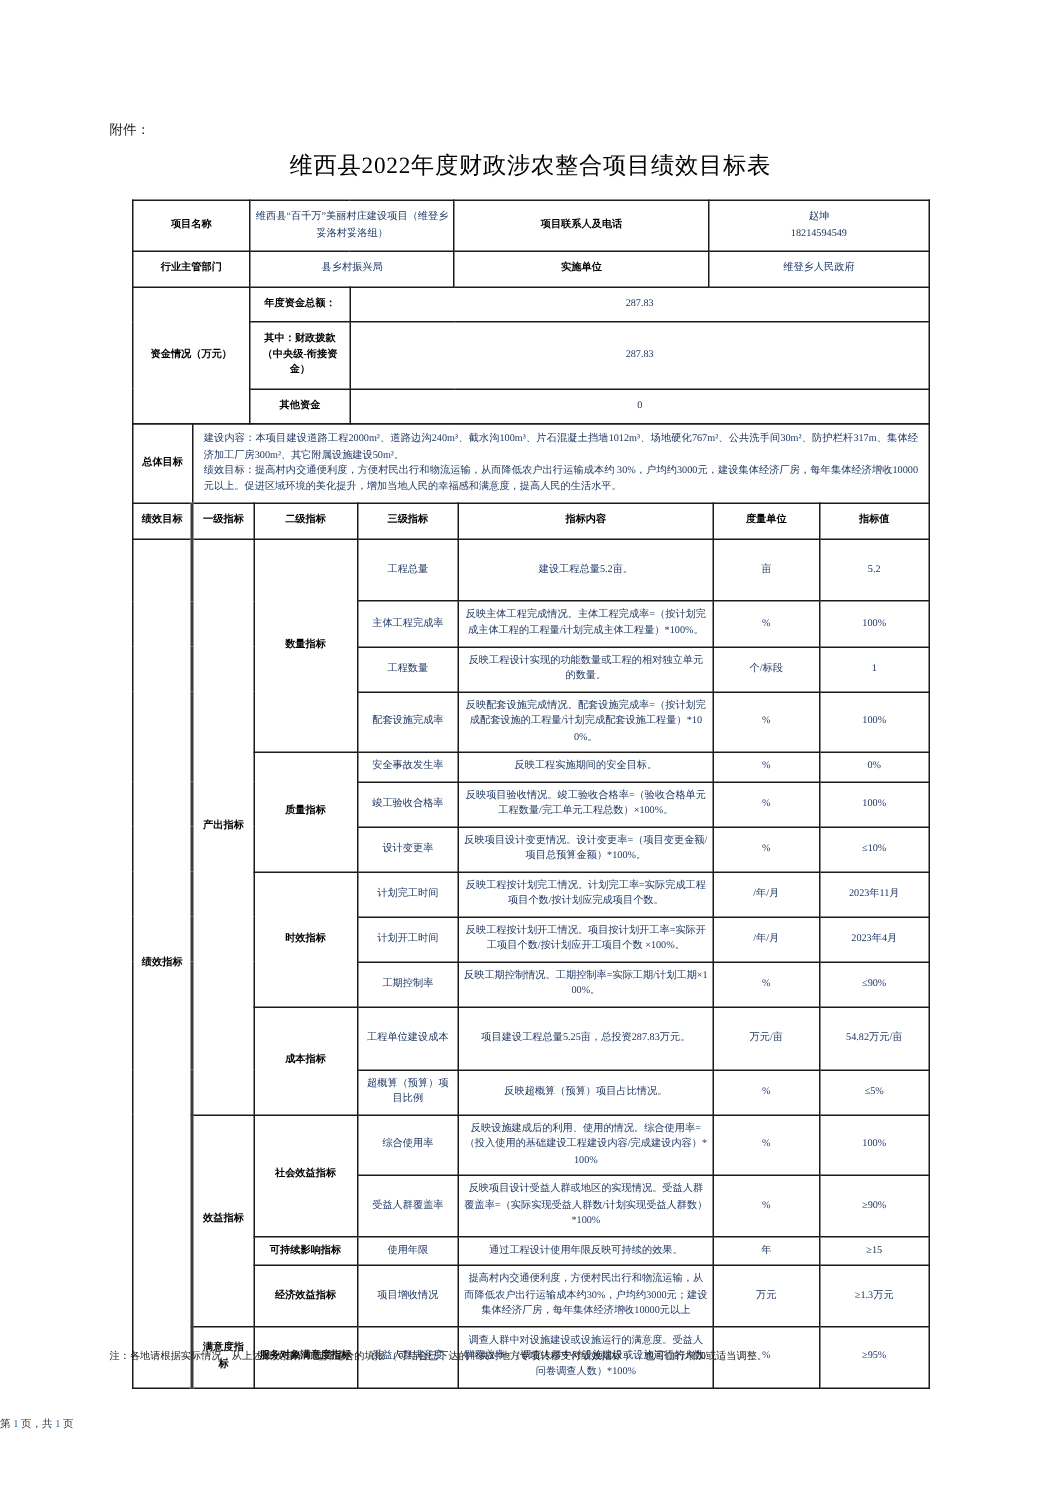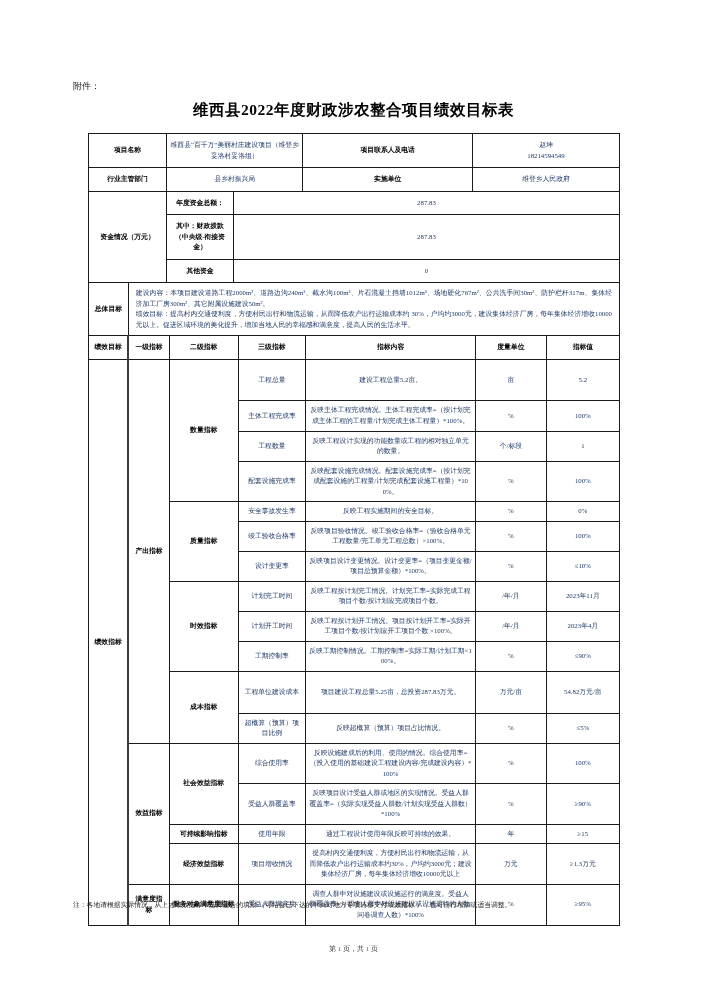--- a/index.html
+++ b/index.html
@@ -4,21 +4,21 @@
 <style>
   html,body{margin:0;padding:0;}
   body{
     width:707px;height:999px;background:#ffffff;overflow:hidden;
     font-family:"Liberation Serif","DejaVu Serif",serif;color:#000;
   }
   .page{position:relative;width:707px;height:843px;}
   .attachment{position:absolute;left:73px;top:80px;font-size:9px;color:#222;}
   .title{
     position:absolute;left:0;top:100px;width:707px;margin:0;
-    text-align:center;font-size:15.5px;font-weight:bold;letter-spacing:.5px;color:#000;
+    text-align:center;font-size:15.5px;font-weight:normal;letter-spacing:.5px;color:#000;
   }
   .tables{position:absolute;left:88px;top:133px;width:532px;}
   table{border-collapse:collapse;width:532px;table-layout:fixed;}
   td{
     border:1px solid #1a1a1a;text-align:center;vertical-align:middle;
     font-size:6.8px;line-height:1.55;padding:4px 3px;white-space:pre-line;
     word-break:break-all;
   }
   table.info{border:1.5px solid #111;}
   table.ind{border:1.5px solid #111;margin-top:-1px;}
@@ -27,21 +27,21 @@
   td.val{color:#1f3864;}
   td.goal{text-align:justify;padding:5px 7px;color:#1f3864;}
   td.tall{padding-top:15px;padding-bottom:15px;}
   td.thick{border-right:2.5px solid #3c3c3c;}
   .info td{padding:6px 3px;}
   .note{
     position:absolute;left:73px;top:900px;width:570px;
     font-size:6.8px;color:#222;text-align:left;line-height:1.5;
   }
   .footer{
-    position:absolute;left:0;top:944px;width:707px;text-align:center;
+    position:absolute;left:0;top:944px;width:707px;
     font-size:7px;color:#333;
   }
   .footer .num{color:#2e74b5;}
 </style>
 </head>
 <body>
 
 <div class="page">
   <div class="attachment">附件：</div>
   <h1 class="title">维西县2022年度财政涉农整合项目绩效目标表</h1>

